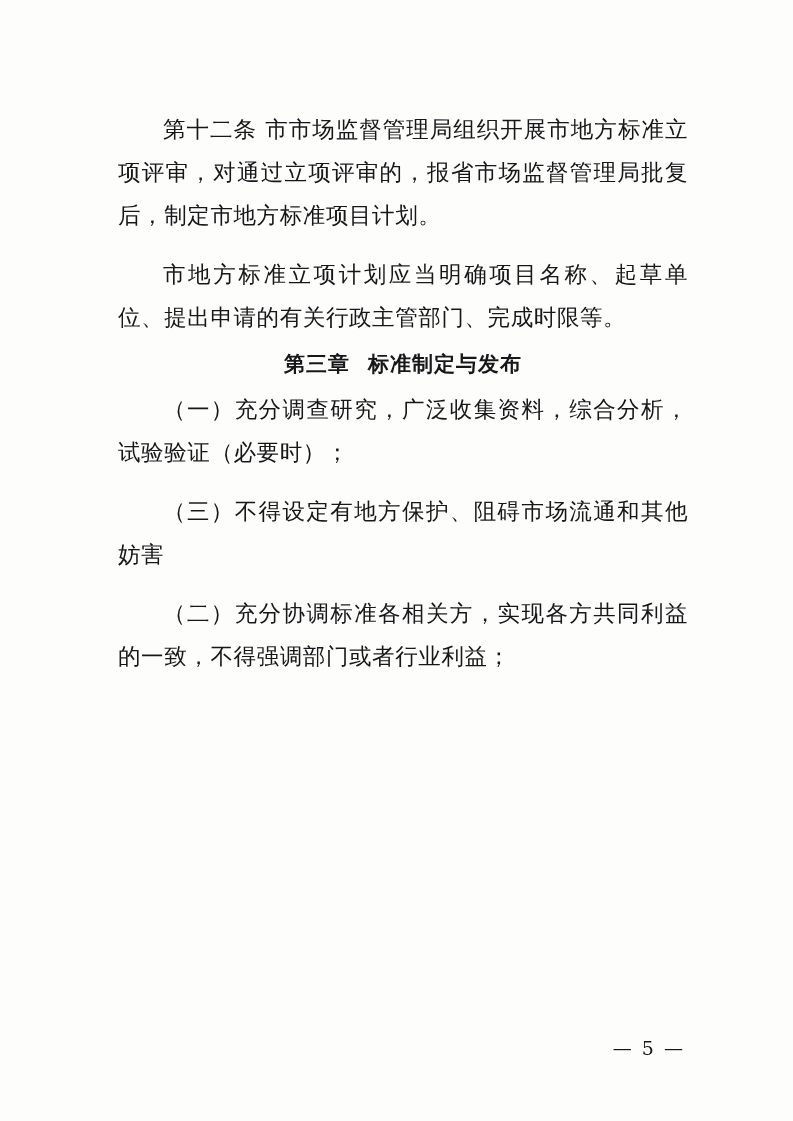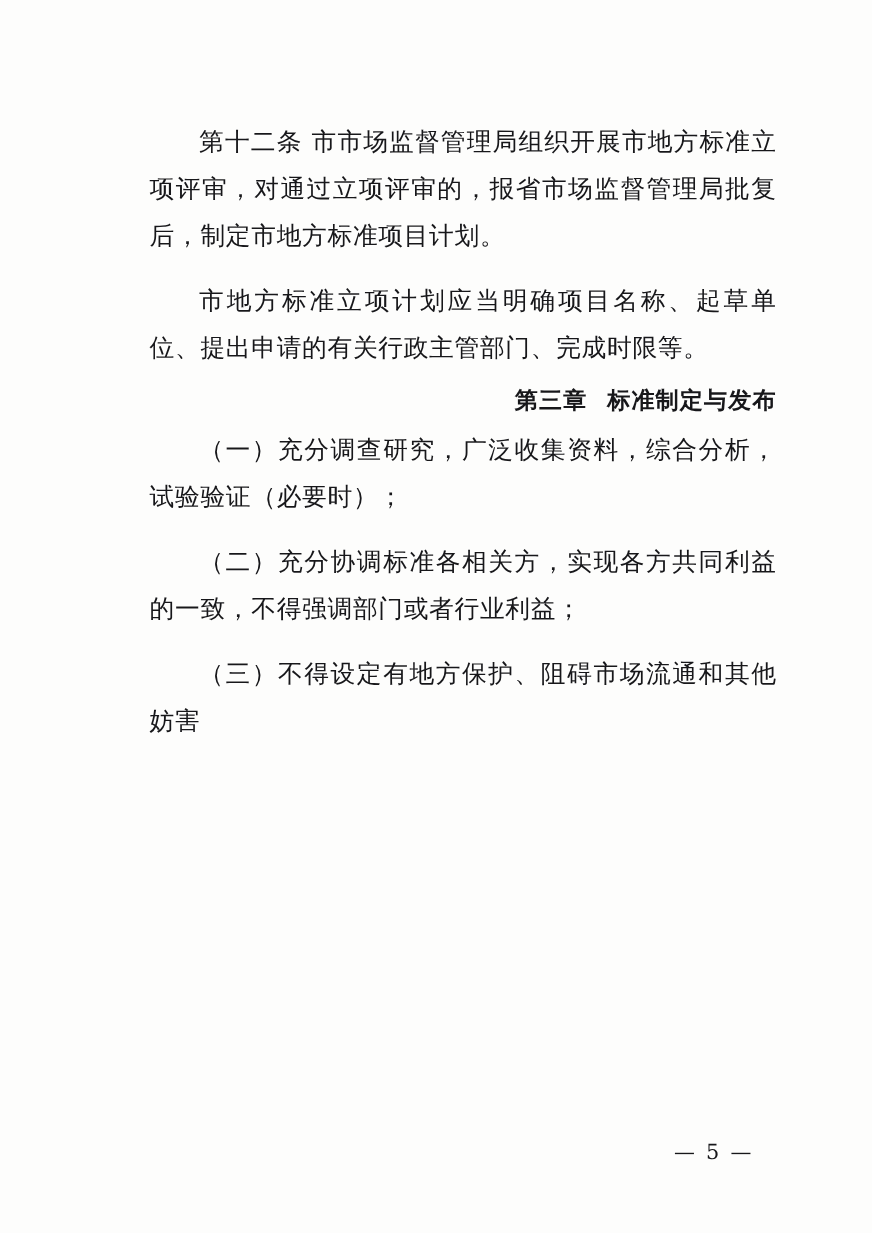--- a/index.html
+++ b/index.html
@@ -18,21 +18,21 @@
   .page {
     position: absolute;
     left: 0;
     top: 0;
     width: 793px;
     height: 1121px;
     background: #fdfdfc;
   }
   .content {
     position: absolute;
-    left: 136px;
+    left: 118px;
     top: 108px;
     width: 570px;
   }
   .para {
     font-size: 22.5px;
     line-height: 43px;
     letter-spacing: 0.6px;
     text-align: justify;
     text-justify: inter-ideograph;
     margin: 0 0 0 0;
@@ -40,21 +40,21 @@
     color: #17171a;
   }
   .para + .para {
     margin-top: 16px;
   }
   .heading {
     font-family: "DejaVu Sans", sans-serif;
     font-size: 21px;
     line-height: 43px;
     letter-spacing: 1px;
-    text-align: right;
+    text-align: center;
     text-indent: 0;
     font-weight: 600;
     margin: 4px 0 2px 0;
     color: #17171a;
   }
   .heading .gap {
     display: inline-block;
     width: 18px;
   }
   .footer {
@@ -72,19 +72,19 @@
 
 <div class="page">
   <div class="content">
 
     <p class="para">第十二条  市市场监督管理局组织开展市地方标准立项评审，对通过立项评审的，报省市场监督管理局批复后，制定市地方标准项目计划。</p>
     <p class="para">市地方标准立项计划应当明确项目名称、起草单位、提出申请的有关行政主管部门、完成时限等。</p>
 
     <p class="heading"><span>第三章</span><span class="gap"></span><span>标准制定与发布</span></p>
 
     <p class="para">（一）充分调查研究，广泛收集资料，综合分析，试验验证（必要时）；</p>
+    <p class="para">（三）不得设定有地方保护、阻碍市场流通和其他妨害</p>
     <p class="para">（二）充分协调标准各相关方，实现各方共同利益的一致，不得强调部门或者行业利益；</p>
-    <p class="para">（三）不得设定有地方保护、阻碍市场流通和其他妨害</p>
 
   </div>
 
   <div class="footer">— 5 —</div>
 </div>
 
 </body></html>

